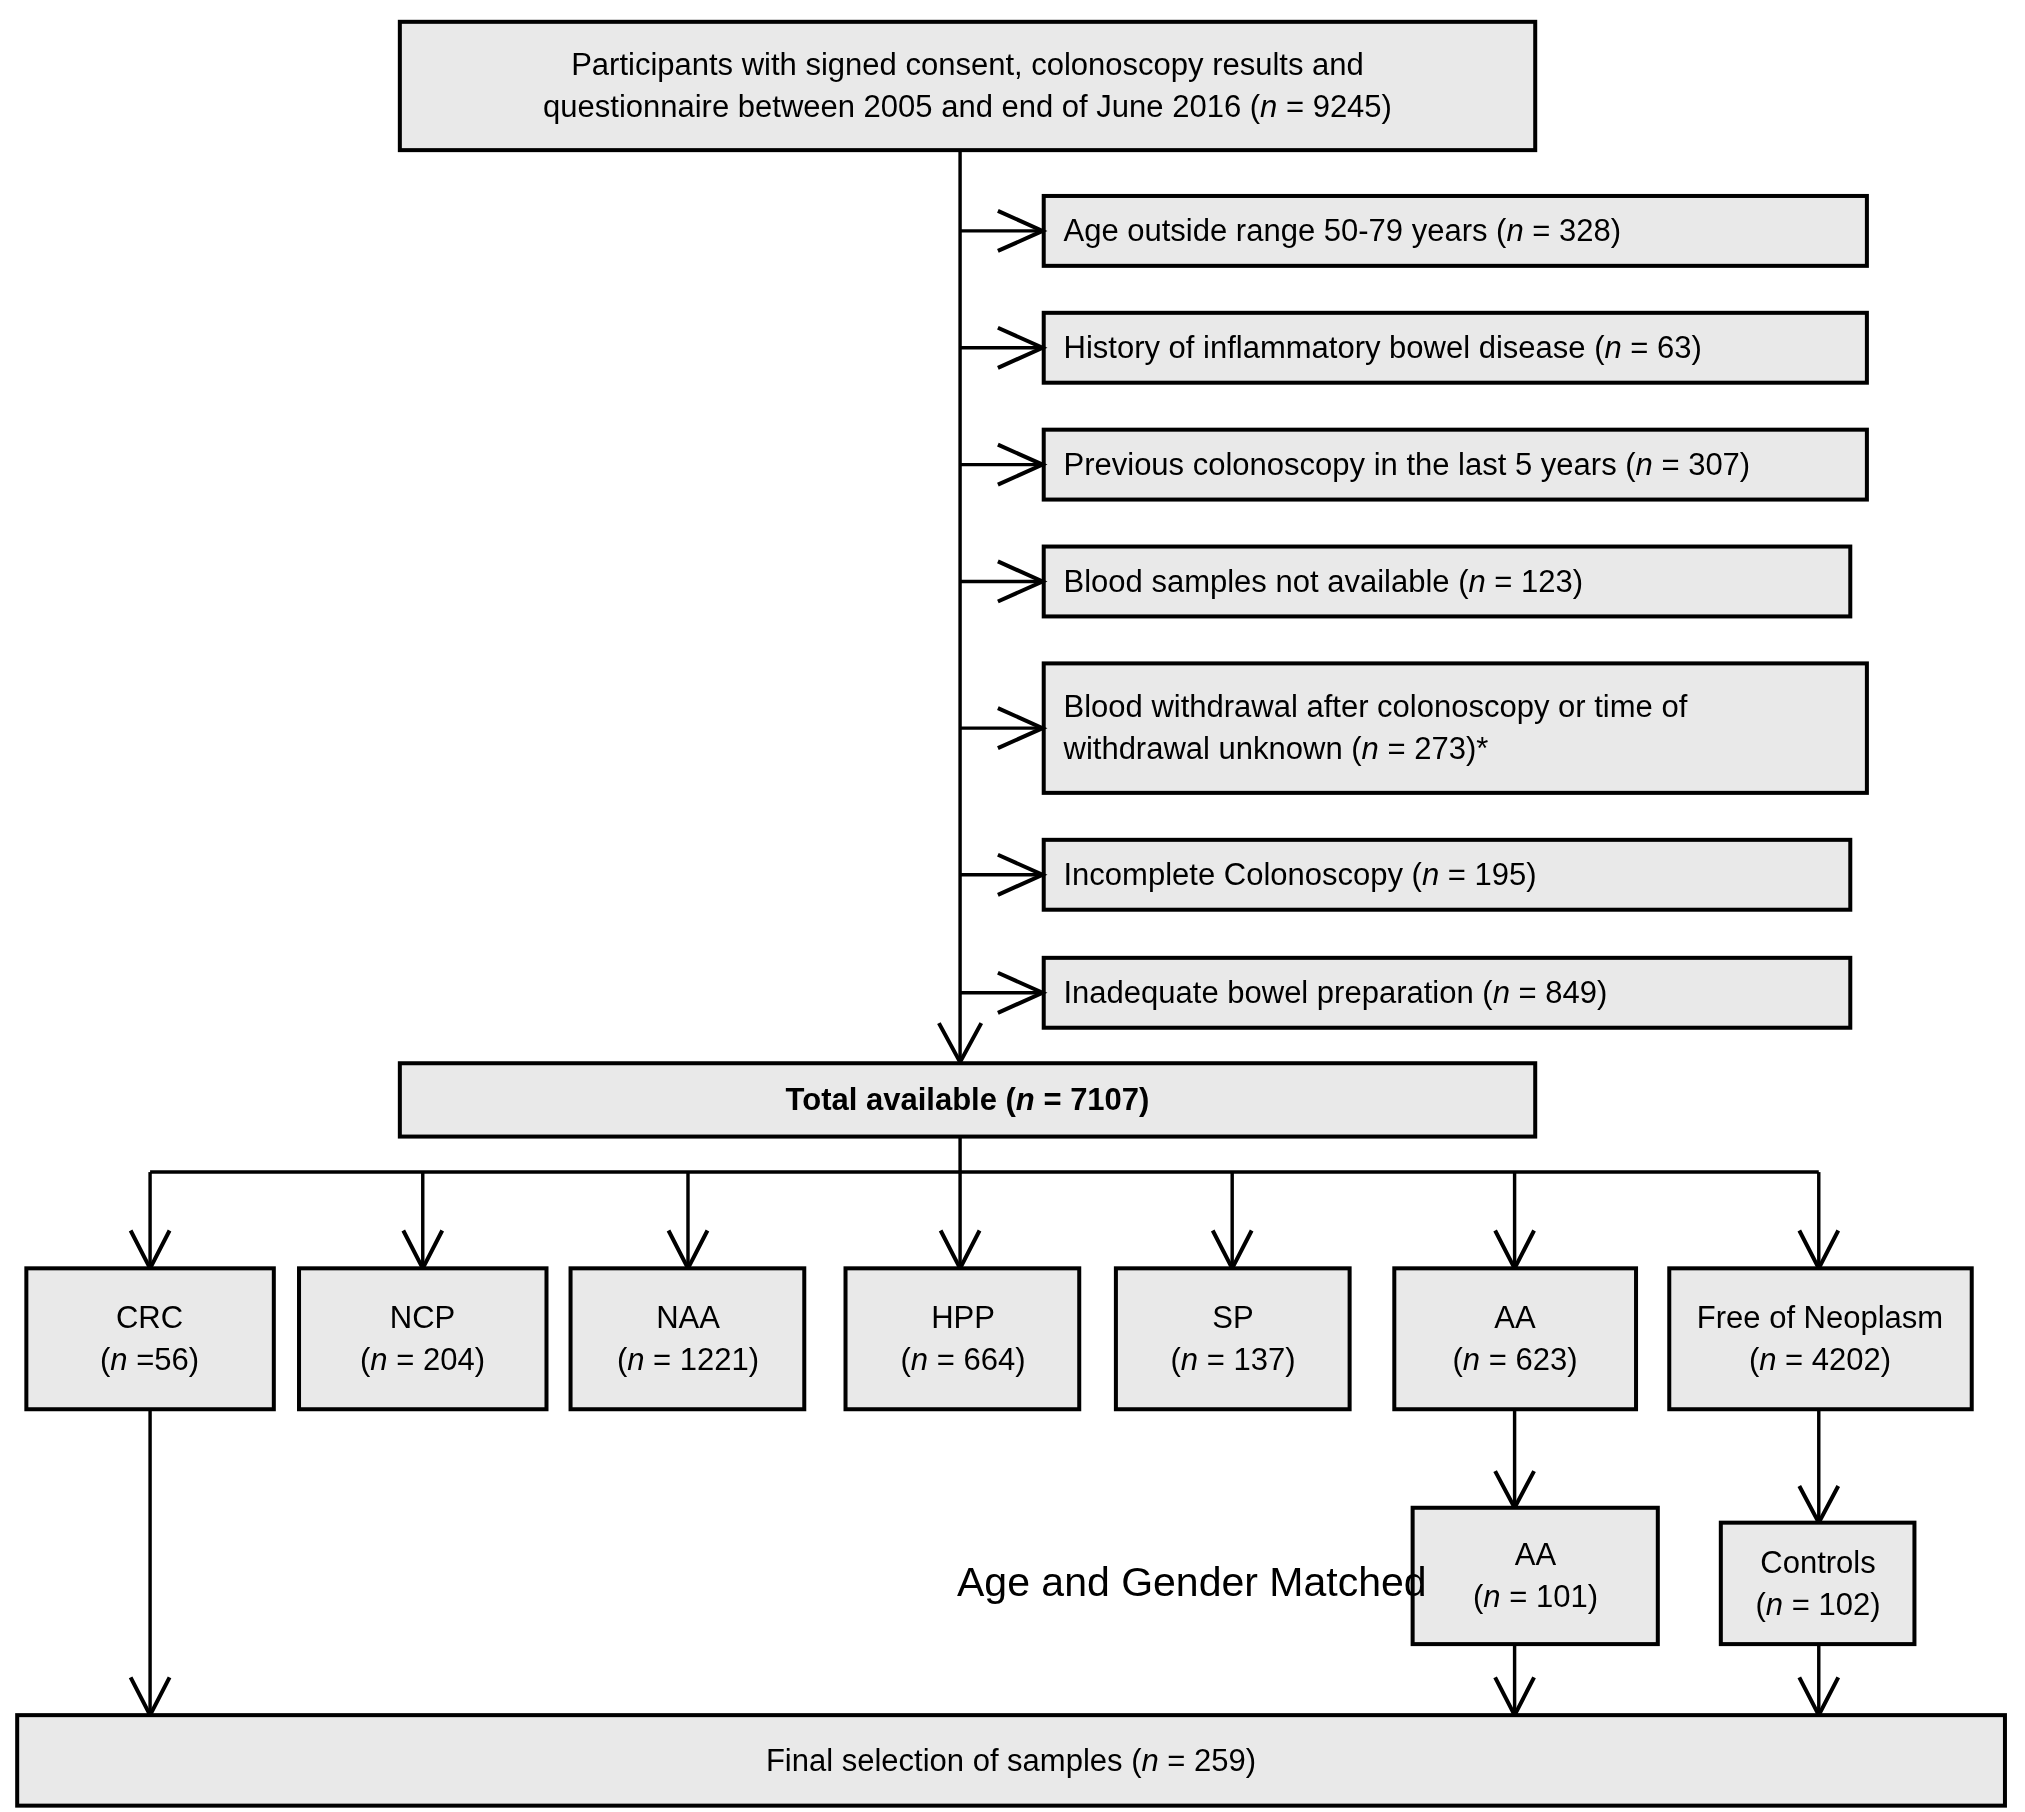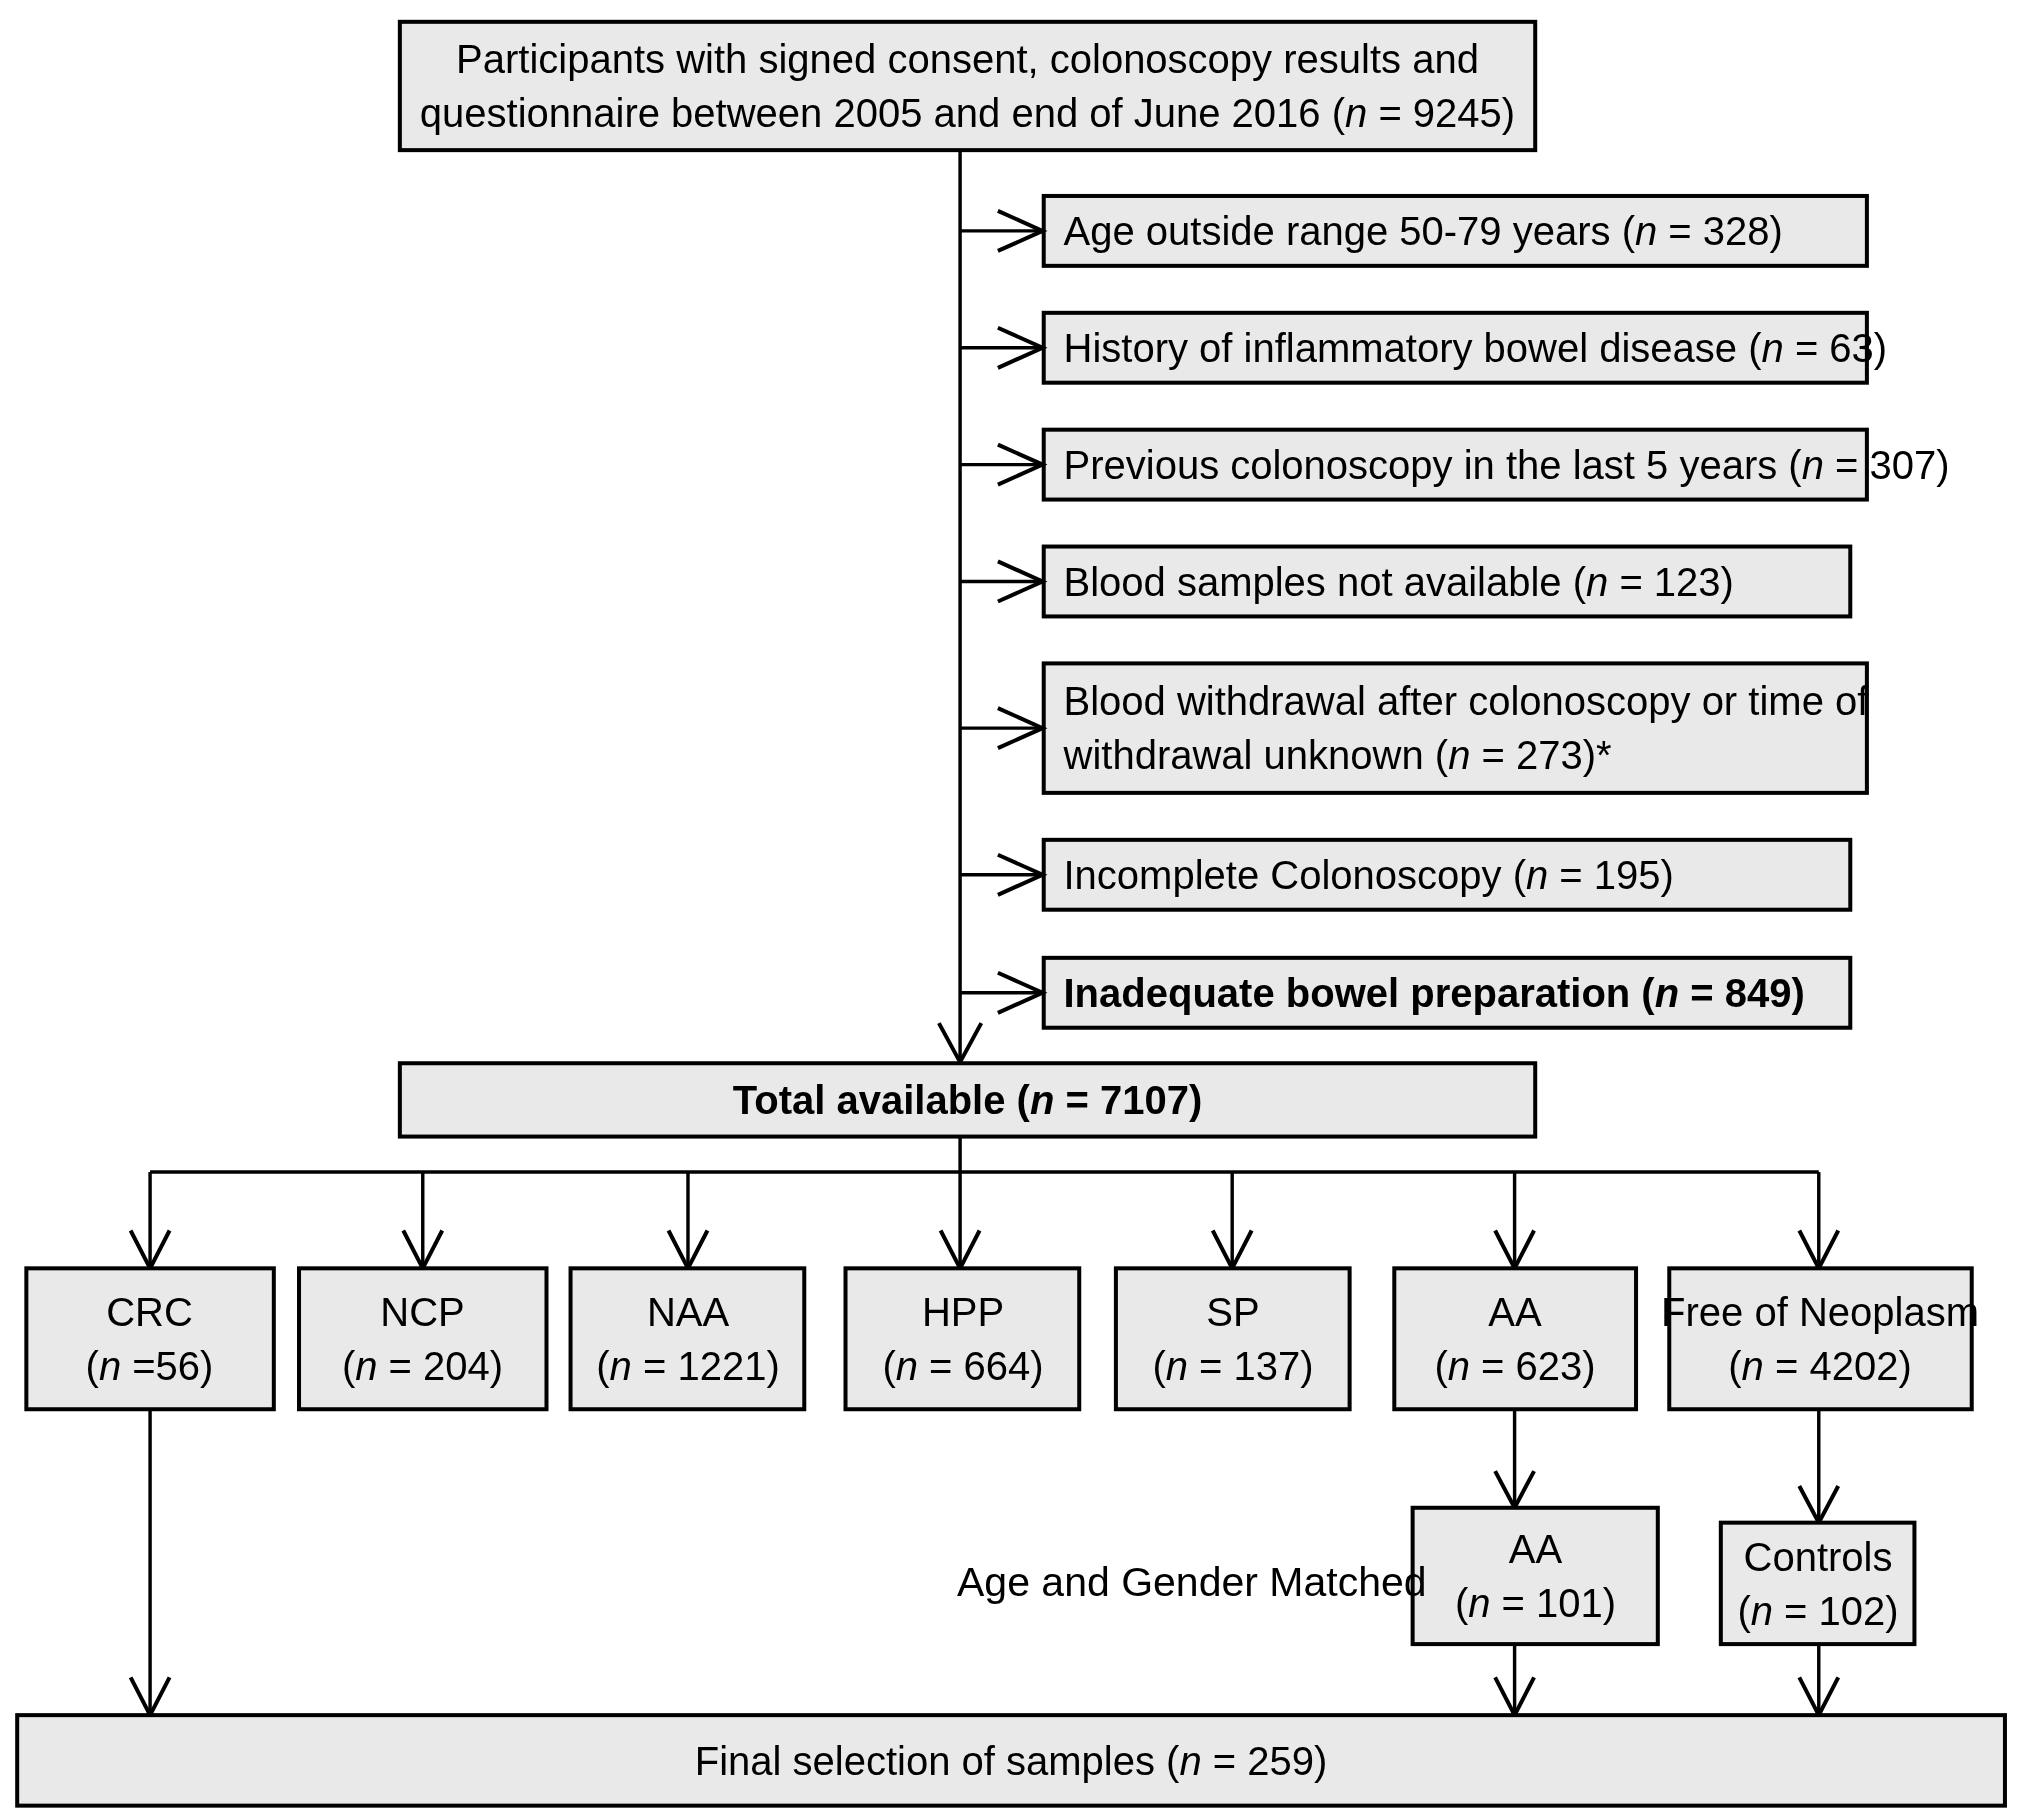--- a/index.html
+++ b/index.html
@@ -44,21 +44,21 @@
   }
   .node-text {
     position: absolute;
     display: flex;
     flex-direction: column;
     align-items: center;
     justify-content: center;
     text-align: center;
     color: #000000;
     font-family: "Liberation Sans", sans-serif;
-    font-size: 40px;
+    font-size: 31px;
     line-height: 1.35;
     pointer-events: none;
     box-sizing: border-box;
   }
   .node-text.left-align {
     align-items: flex-start;
     text-align: left;
     padding-left: 19.5px;
   }
   .node-text .ln {
@@ -193,21 +193,21 @@
 
   <div class="node-text left-align" style="left:1044px; top:663px; width:823px; height:129px;">
     <span class="ln">Blood withdrawal after colonoscopy or time of</span>
     <span class="ln"><span>withdrawal unknown (</span><em class="ital">n</em><span> = 273)*</span></span>
   </div>
 
   <div class="node-text left-align" style="left:1044px; top:840px; width:807px; height:70px;">
     <span class="ln"><span>Incomplete Colonoscopy (</span><em class="ital">n</em><span> = 195)</span></span>
   </div>
 
-  <div class="node-text left-align" style="left:1044px; top:958px; width:807px; height:70px;font-weight:bold;">
+  <div class="node-text left-align" style="left:1044px; top:958px; width:807px; height:70px;">
     <span class="ln"><span>Inadequate bowel preparation (</span><em class="ital">n</em><span> = 849)</span></span>
   </div>
 
   <div class="node-text" style="left:400px; top:1063px; width:1135px; height:73px;font-weight:bold;">
     <span class="ln"><span>Total available (</span><em class="ital">n</em><span> = 7107)</span></span>
   </div>
 
   <div class="node-text" style="left:26px; top:1268px; width:247px; height:141px;">
     <span class="ln">CRC</span>
     <span class="ln"><span>(</span><em class="ital">n</em><span> =56)</span></span>

